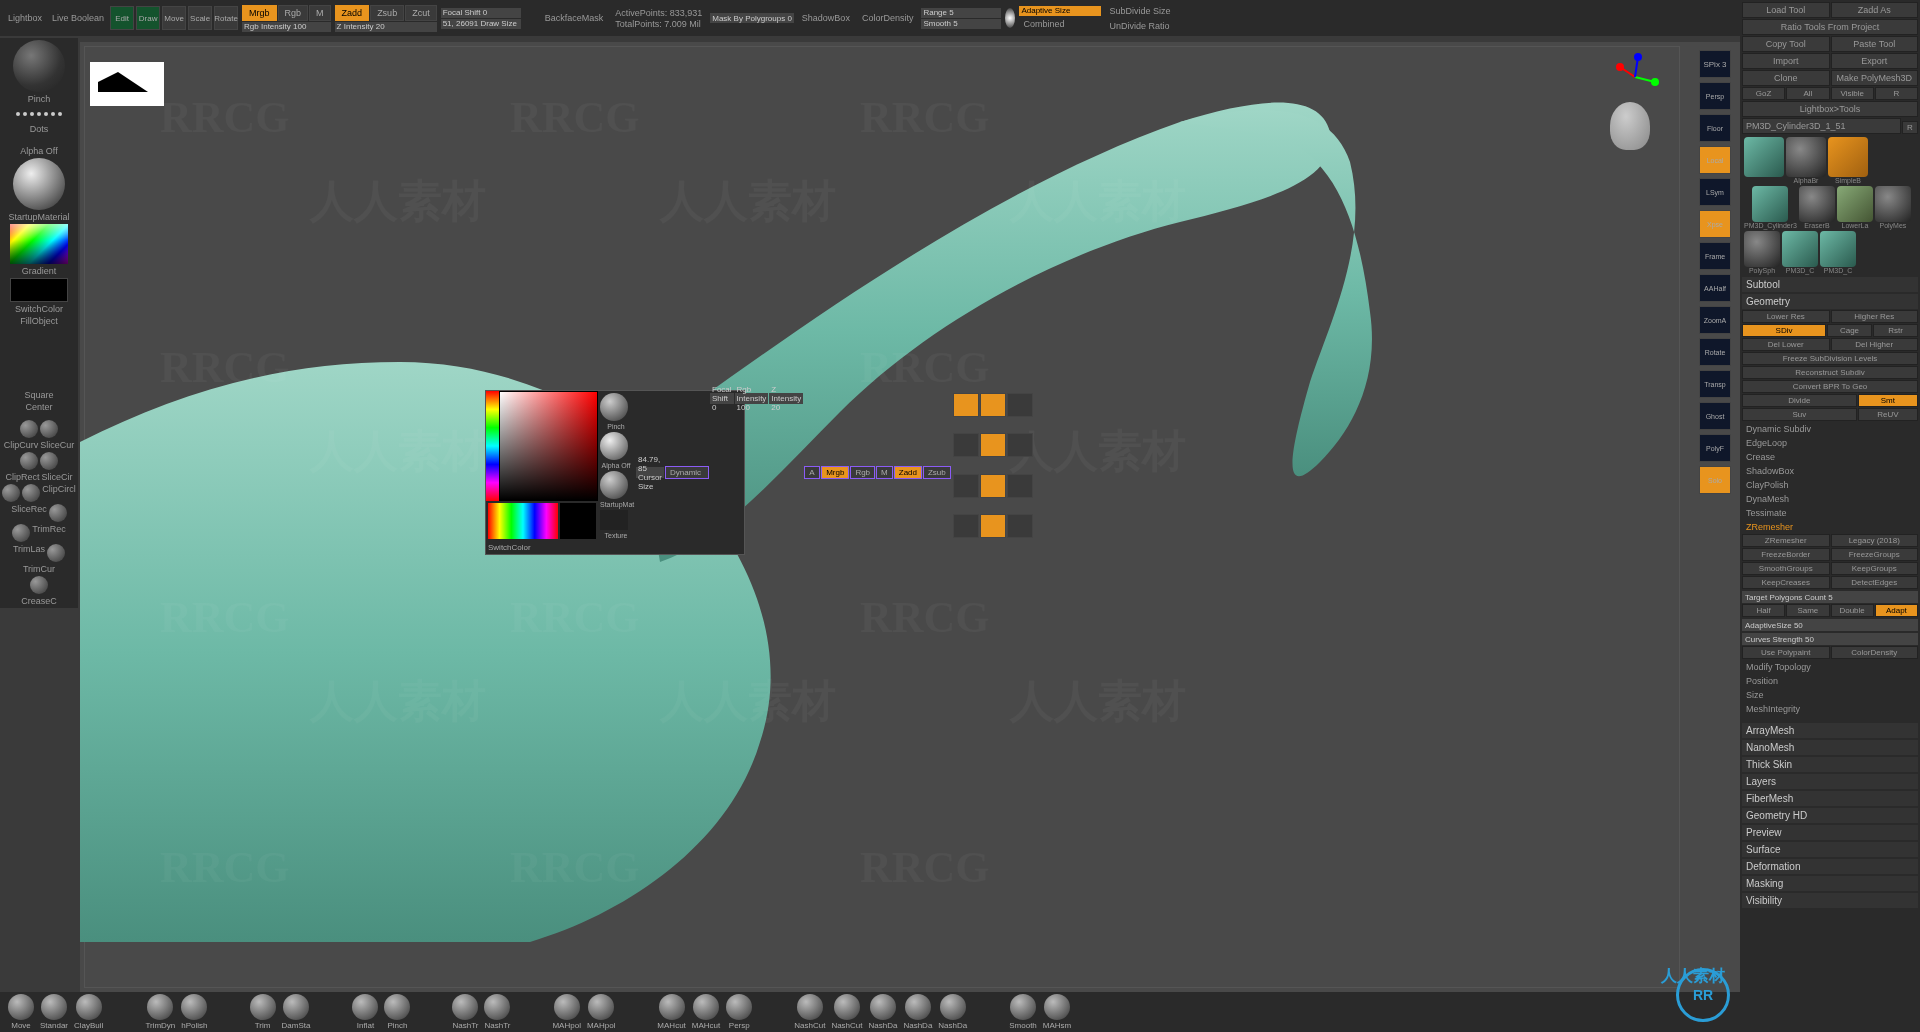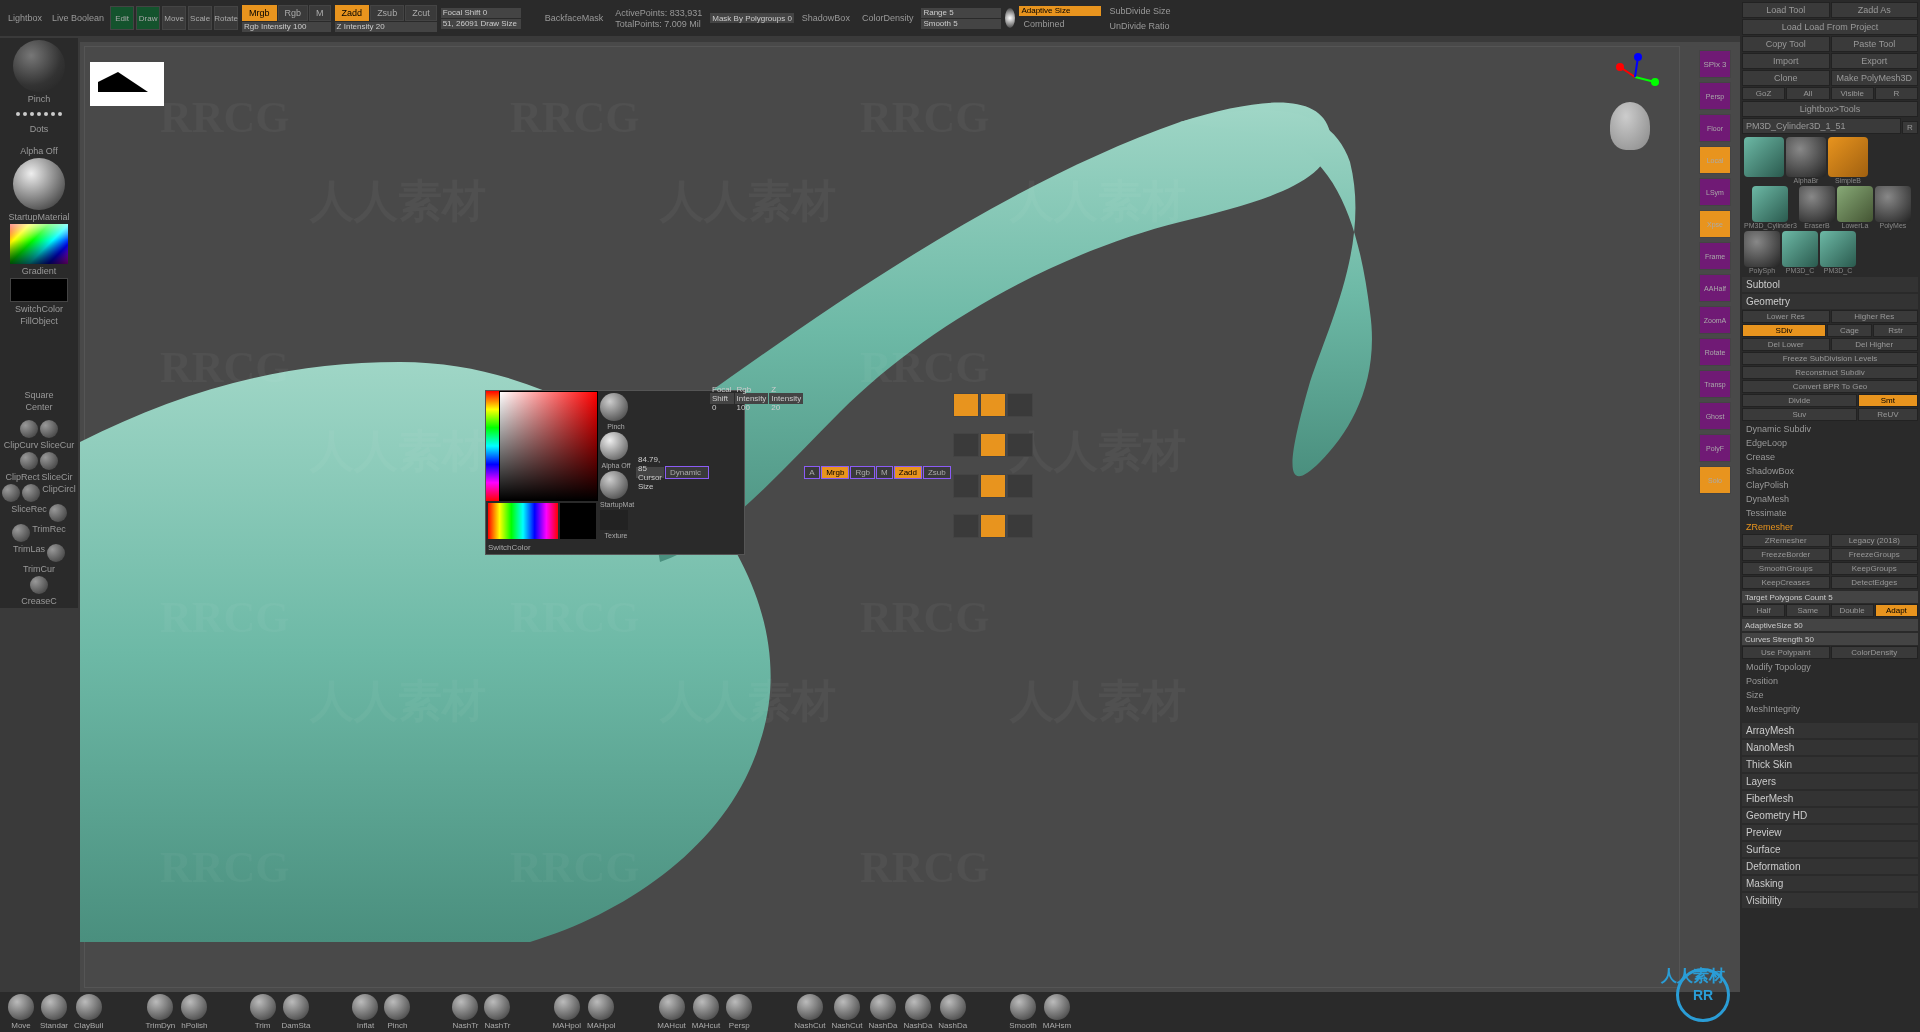--- a/index.html
+++ b/index.html
@@ -37,21 +37,21 @@
 .thumb-ref::after { content:''; position:absolute; left: 8px; top: 10px; width: 50px; height: 20px; background: #000; clip-path: polygon(0 50%, 40% 0, 100% 100%, 0 100%); }
 
 .watermark { position: absolute; color: rgba(255,255,255,0.04); font-size: 44px; font-weight: bold; font-family: serif; pointer-events: none; }
 
 
 .nav-gizmo { position: absolute; top: 10px; right: 80px; width: 50px; height: 50px; }
 .nav-head { position: absolute; top: 60px; right: 90px; width: 40px; height: 48px; background: radial-gradient(ellipse at 40% 30%, #ccc, #888); border-radius: 50% 50% 40% 40%; }
 
 
 .right-shelf { position: absolute; right: 185px; top: 50px; width: 36px; display: flex; flex-direction: column; gap: 4px; }
-.shelf-btn { width: 32px; height: 28px; background: #701a75; border: 1px solid #444; display: flex; align-items: center; justify-content: center; font-size: 8px; }
+.shelf-btn { width: 32px; height: 28px; background: #0f172a; border: 1px solid #444; display: flex; align-items: center; justify-content: center; font-size: 8px; }
 .shelf-btn.orange { background: #e8941e; }
 
 
 .right-panel { position: absolute; right: 0; top: 0; width: 180px; height: 100%; background: #2a2a2a; display: flex; flex-direction: column; padding: 2px; overflow: hidden; }
 .rp-row { display: flex; gap: 1px; margin-bottom: 1px; align-items: flex-end; }
 .rp-btn { flex: 1; background: #3a3a3a; border: 1px solid #222; padding: 2px 3px; font-size: 9px; color: #999; text-align: center; cursor: pointer; }
 .rp-btn.sm { font-size: 8px; padding: 1px 2px; }
 .rp-btn.orange { background: #e8941e; color: #000; }
 .rp-header { background: #333; padding: 2px 4px; font-size: 10px; color: #ccc; margin: 1px 0; }
 .rp-section { font-size: 9px; color: #999; padding: 2px 4px; cursor: pointer; }
@@ -286,21 +286,21 @@
       <span style="font-size:7px">Solo</span>
     </div>
 </div>
 
 <div class="right-panel">
   <div class="rp-row">
       <span class="rp-btn">Load Tool</span>
       <span class="rp-btn">Zadd As</span>
     </div>
   <div class="rp-row">
-      <span class="rp-btn">Load Load From Project</span>
+      <span class="rp-btn">Ratio Tools From Project</span>
     </div>
   <div class="rp-row">
       <span class="rp-btn">Copy Tool</span>
       <span class="rp-btn">Paste Tool</span>
     </div>
   <div class="rp-row">
       <span class="rp-btn">Import</span>
       <span class="rp-btn">Export</span>
     </div>
   <div class="rp-row">

